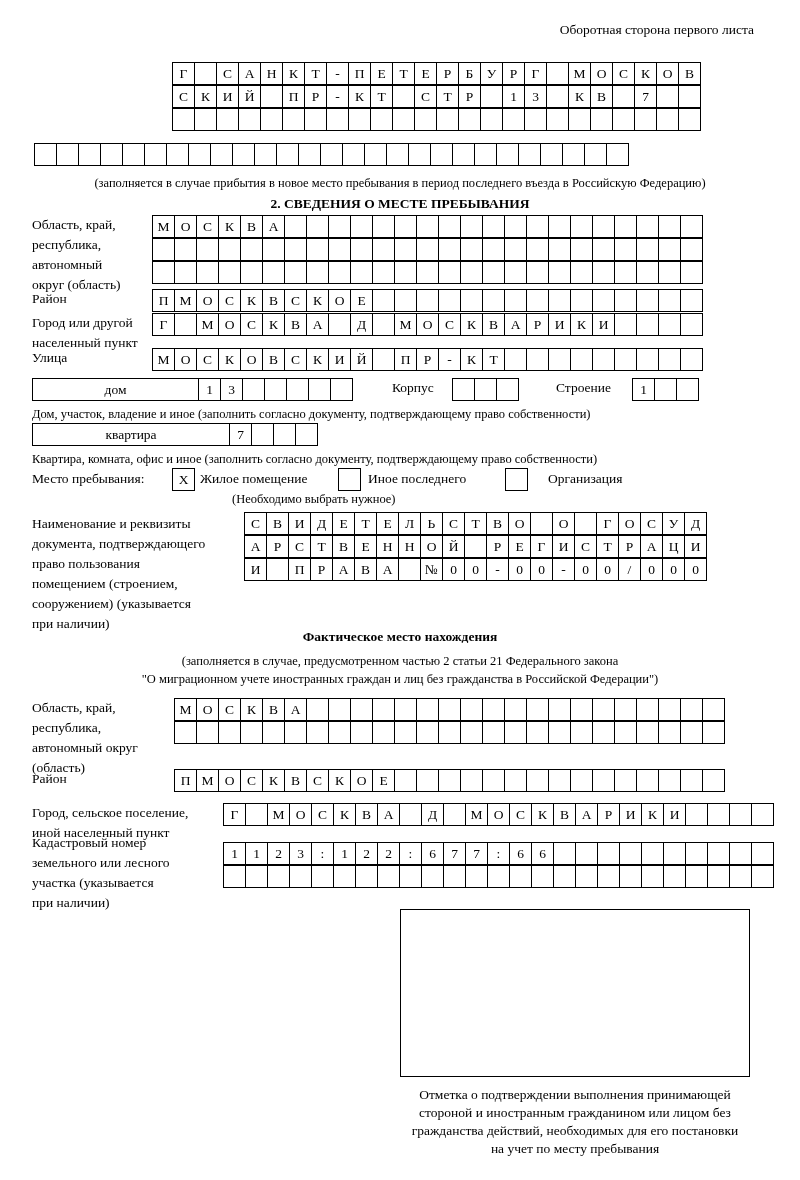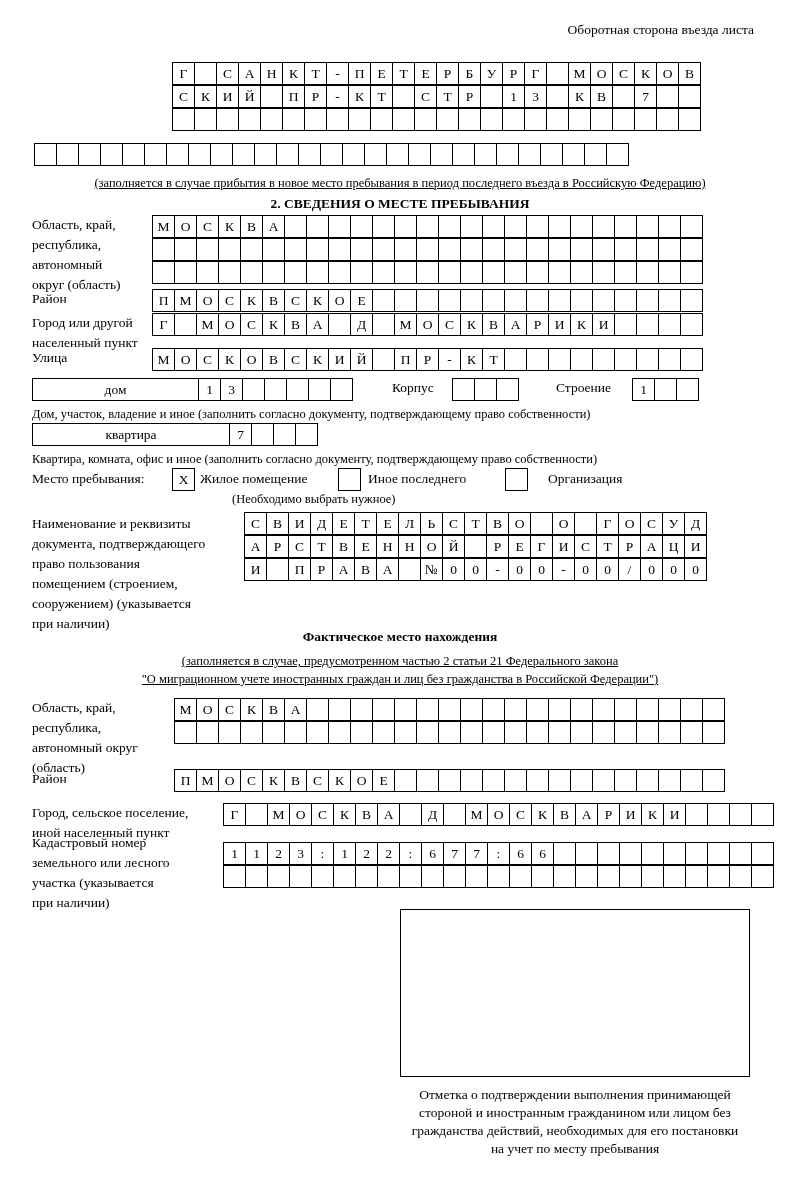--- a/index.html
+++ b/index.html
@@ -87,29 +87,28 @@
     text-align: center;
     font-size: 13.5px;
     font-weight: bold;
   }
   .note {
     position: absolute;
     width: 100%;
     text-align: center;
     font-size: 12.5px;
     line-height: 17px;
-    text-decoration: underline;
   }
 </style>
 </head>
 <body>
 
 <div class="page">
 
-  <div class="hdr-right">Оборотная сторона въезда листа</div>
+  <div class="hdr-right">Оборотная сторона первого листа</div>
 
 
   <div class="cells" id="prev-row-0" style="left:172px; top:62px;">
       <div class="cell">Г</div>
       <div class="cell"></div>
       <div class="cell">С</div>
       <div class="cell">А</div>
       <div class="cell">Н</div>
       <div class="cell">К</div>
       <div class="cell">Т</div>

